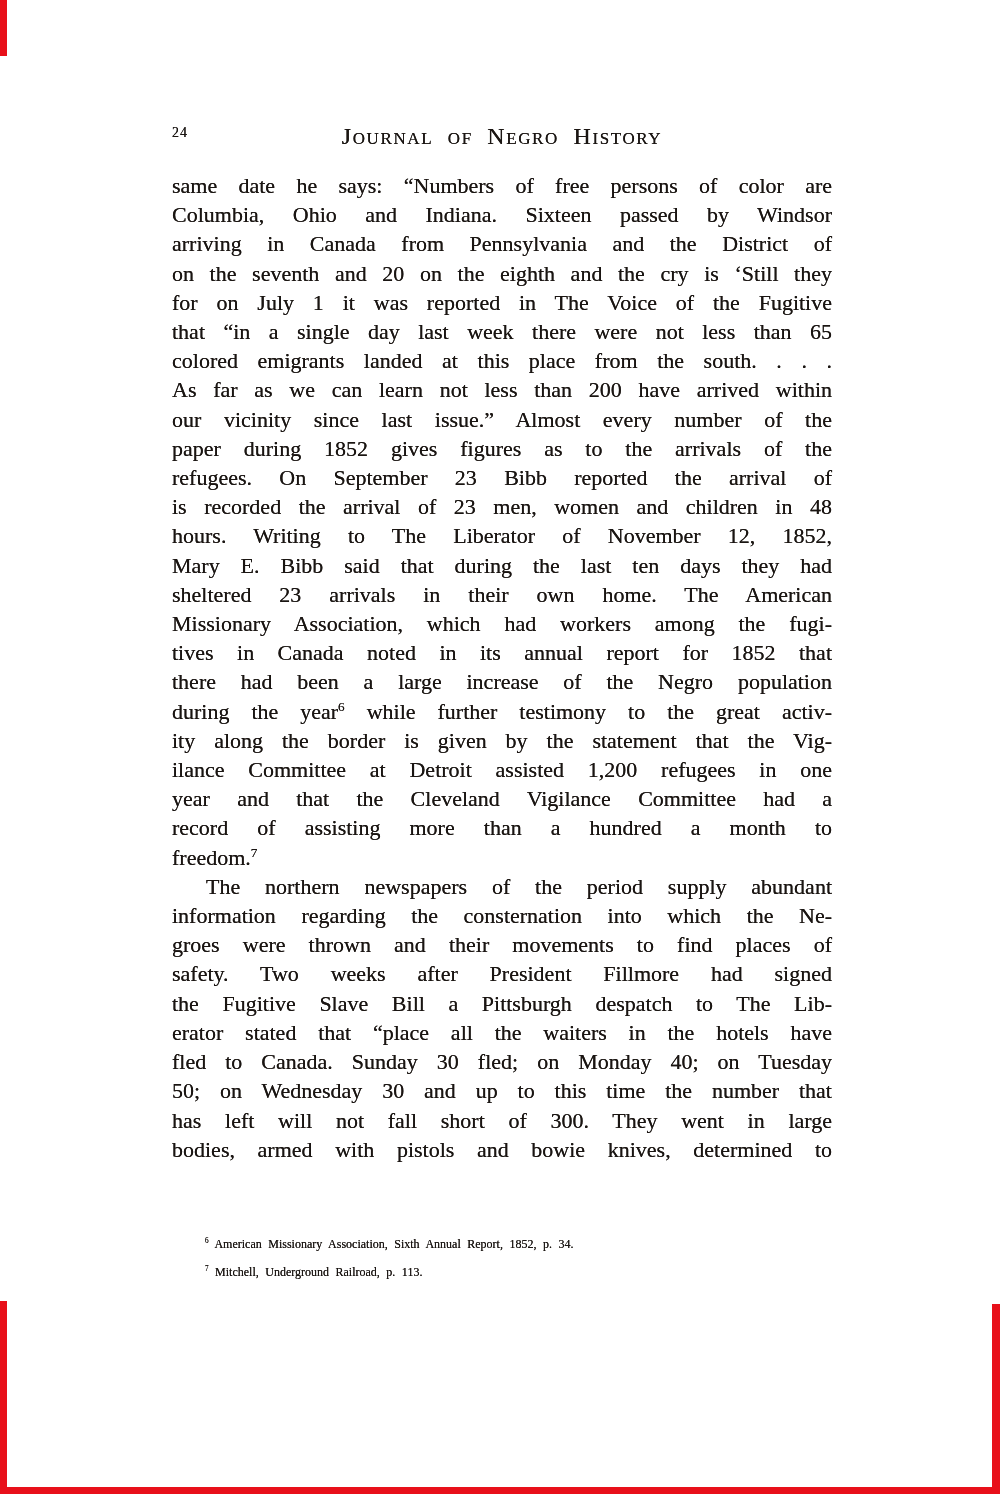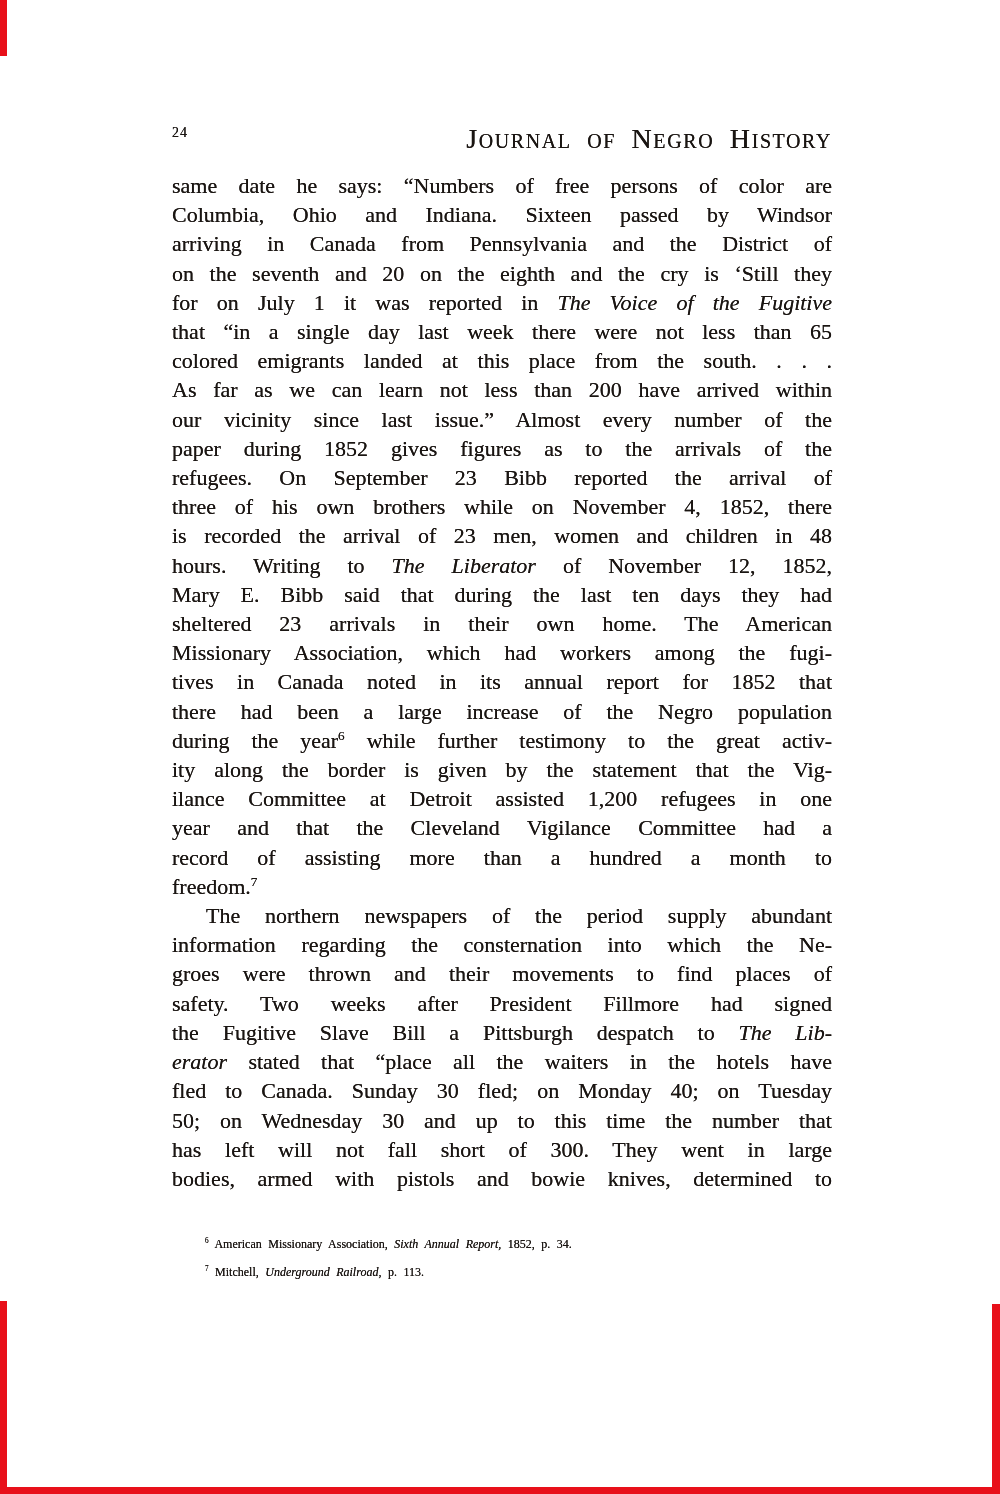--- a/index.html
+++ b/index.html
@@ -24,44 +24,44 @@
     width: 660px; height: 28px;
   }
   #page-number {
     position: absolute; left: 0; top: 2px;
     font-size: 14px;
     letter-spacing: 1px;
     text-shadow: 0 0 0.5px rgba(26,21,18,0.9);
   }
   #header-title {
     width: 100%;
-    text-align: right;
+    text-align: center;
     font-variant: small-caps;
-    font-size: 28px;
+    font-size: 24px;
     letter-spacing: 1.6px;
     word-spacing: 7px;
     text-shadow: 0 0 0.6px rgba(26,21,18,0.95);
   }
 
   
   #body-text {
     position: absolute;
     left: 172px; top: 171px;
     width: 660px;
     font-size: 22px;
     text-shadow: 0 0 0.5px rgba(26,21,18,0.9);
   }
   .tline {
     line-height: 29.2px;
     text-align: justify;
     text-align-last: justify;
   }
   .tline.indent { text-indent: 34px; }
   .tline.nojust { text-align-last: left; }
-  .it { font-style: italic; }
+  .it { }
   sup {
     font-size: 0.6em;
     vertical-align: super;
     line-height: 0;
   }
 
   
   #footnotes {
     position: absolute;
     left: 205px; top: 1231px;
@@ -96,21 +96,20 @@
     <div class="tline"><span>Columbia, Ohio and Indiana. Sixteen passed by Windsor</span></div>
     <div class="tline"><span>arriving in Canada from Pennsylvania and the District of</span></div>
     <div class="tline"><span>on the seventh and 20 on the eighth and the cry is ‘Still they</span></div>
     <div class="tline"><span>for on July 1 it was reported in </span><span class="it">The Voice of the Fugitive</span></div>
     <div class="tline"><span>that “in a single day last week there were not less than 65</span></div>
     <div class="tline"><span>colored emigrants landed at this place from the south. . . .</span></div>
     <div class="tline"><span>As far as we can learn not less than 200 have arrived within</span></div>
     <div class="tline"><span>our vicinity since last issue.” Almost every number of the</span></div>
     <div class="tline"><span>paper during 1852 gives figures as to the arrivals of the</span></div>
     <div class="tline"><span>refugees. On September 23 Bibb reported the arrival of</span></div>
-    <div class="tline"><span>three of his own brothers while on November 4, 1852, there</span></div>
     <div class="tline"><span>is recorded the arrival of 23 men, women and children in 48</span></div>
     <div class="tline"><span>hours. Writing to </span><span class="it">The Liberator</span><span> of November 12, 1852,</span></div>
     <div class="tline"><span>Mary E. Bibb said that during the last ten days they had</span></div>
     <div class="tline"><span>sheltered 23 arrivals in their own home. The American</span></div>
     <div class="tline"><span>Missionary Association, which had workers among the fugi-</span></div>
     <div class="tline"><span>tives in Canada noted in its annual report for 1852 that</span></div>
     <div class="tline"><span>there had been a large increase of the Negro population</span></div>
     <div class="tline"><span>during the year</span><sup>6</sup><span> while further testimony to the great activ-</span></div>
     <div class="tline"><span>ity along the border is given by the statement that the Vig-</span></div>
     <div class="tline"><span>ilance Committee at Detroit assisted 1,200 refugees in one</span></div>

